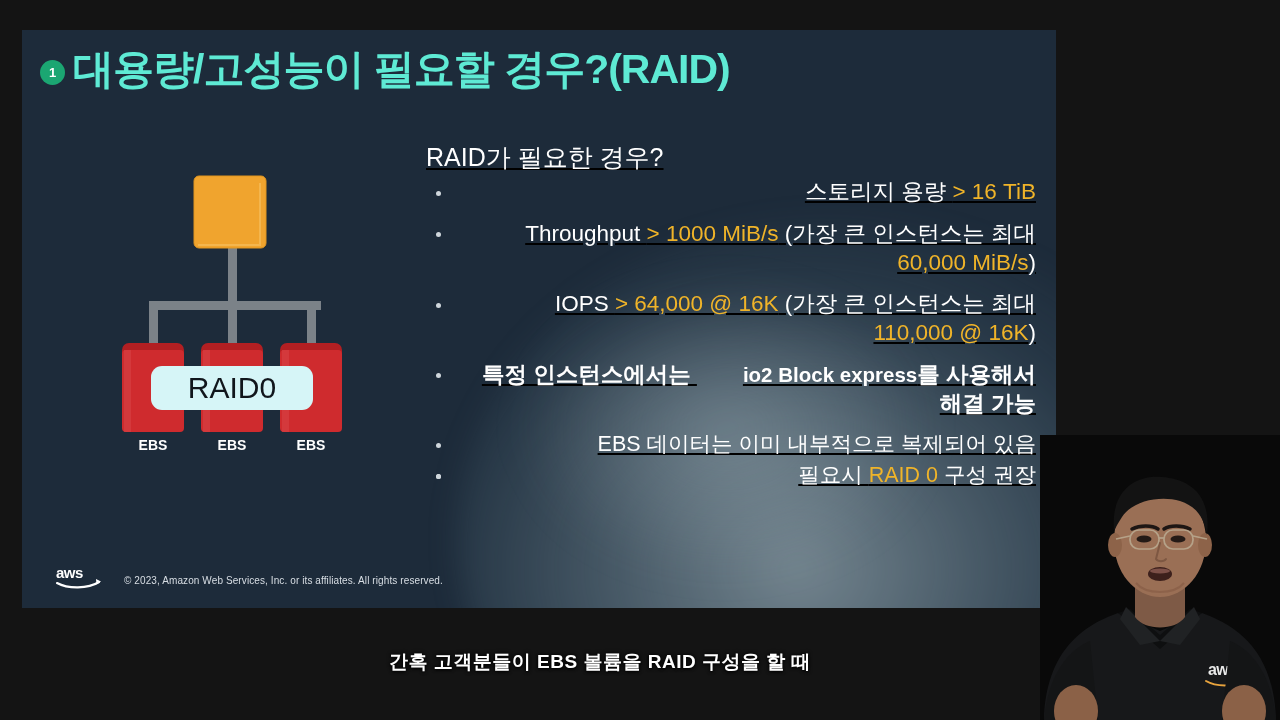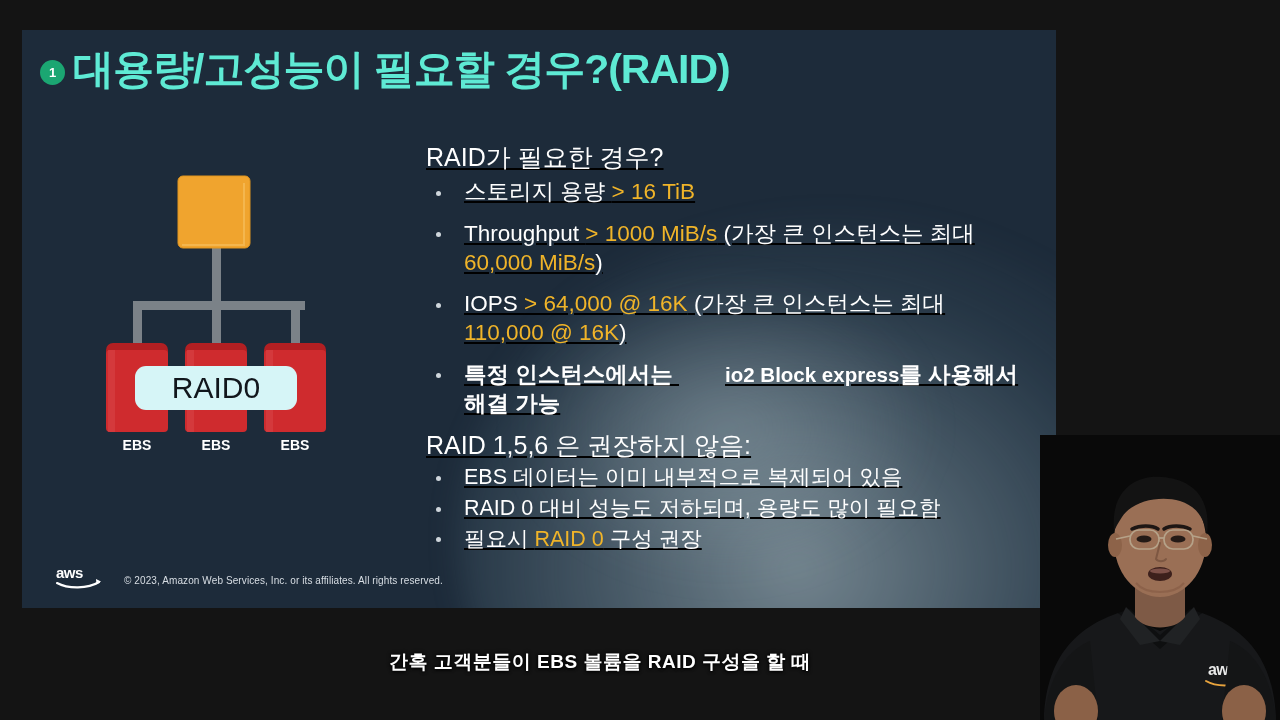--- a/index.html
+++ b/index.html
@@ -50,35 +50,36 @@
     display:flex;align-items:center;justify-content:center;
     flex:0 0 auto;margin-top:6px;
   }
   .slide-title{
     color:#5eead4;font-size:41px;font-weight:bold;
     letter-spacing:-1px;white-space:nowrap;
     line-height:1.05;
   }
 
   
-  #diagram{position:absolute;left:56px;top:140px;width:300px;height:300px;}
+  #diagram{position:absolute;left:72px;top:140px;width:300px;height:300px;}
 
   
   #body-col{
     position:absolute;left:404px;top:112px;width:610px;text-decoration:underline;
   }
   .head-line{
     color:#ffffff;font-size:25px;font-weight:400;
     margin:0 0 4px 0;line-height:1.25;
   }
   ul.bl{list-style:none;margin:0;padding:0;}
   ul.bl li{
     position:relative;padding-left:38px;
     color:#ffffff;font-size:22.5px;line-height:1.30;
     margin-bottom:12px;
+    text-align:right;
   }
   ul.bl li .dot{
     position:absolute;left:10px;top:.60em;
     width:5px;height:5px;border-radius:50%;background:#cfd6dc;
   }
   ul.bl.tight li{margin-bottom:1px;font-size:21.5px;line-height:1.38;}
   ul.bl.tight li .dot{background:#cfd6dc;}
   .gold{color:#f0b429;}
   li.goldline{color:#f5bc2e;font-weight:bold;}
   li.goldline .dot{background:#f0b429;}
@@ -185,30 +186,28 @@
           <span class="dot"></span>
           <span>IOPS </span><span class="gold">&gt; 64,000 @ 16K</span><span> (가장 큰 인스턴스는 최대</span><br>
           <span class="gold">110,000 @ 16K</span><span>)</span>
         </li>
         <li class="goldline">
           <span class="dot"></span>
           <span>특정 인스턴스에서는 </span><span class="en">io2 Block express</span><span>를 사용해서 해결 가능</span>
         </li>
       </ul>
 
-      <p class="head-line head2">RAID 1,5,6 은 권장하지 않음:</p>
 
       <ul class="bl tight">
         <li>
           <span class="dot"></span>
           <span>EBS 데이터는 이미 내부적으로 복제되어 있음</span>
         </li>
         <li>
           <span class="dot"></span>
-          <span>RAID 0 대비 성능도 저하되며, 용량도 많이 필요함</span>
         </li>
         <li>
           <span class="dot"></span>
           <span>필요시 </span><span class="gold">RAID 0</span><span> 구성 권장</span>
         </li>
       </ul>
     </div>
 
     <div id="footer">
       <div id="aws-logo">

